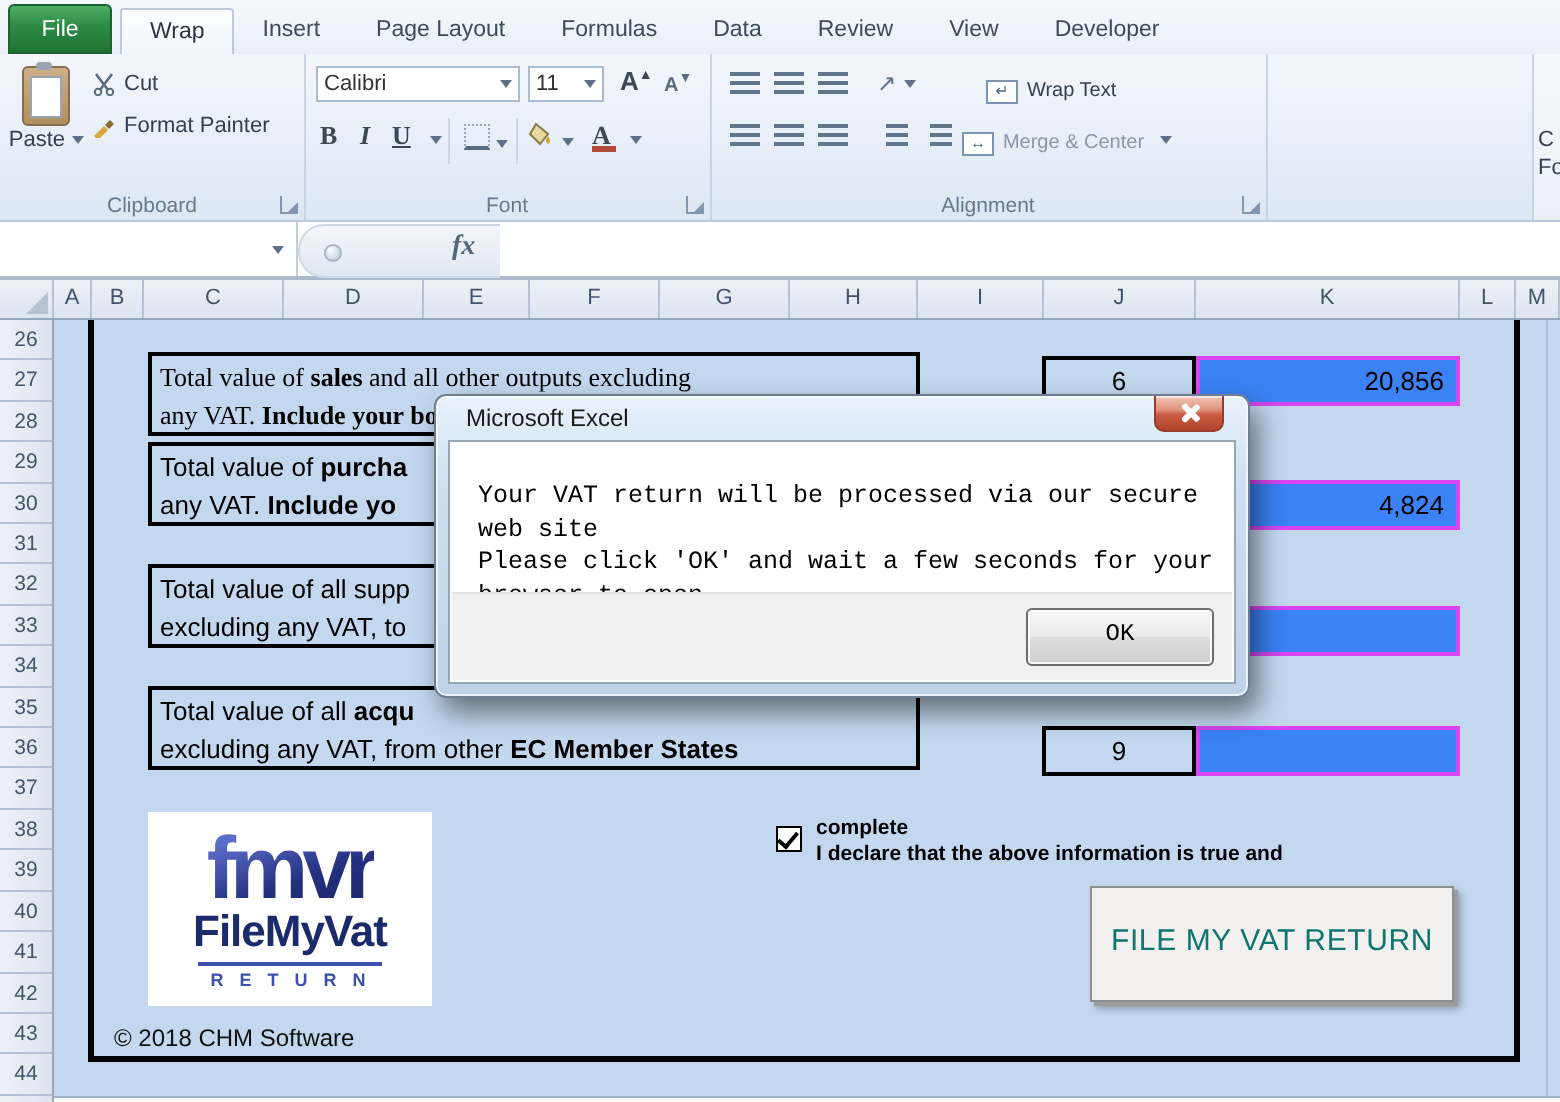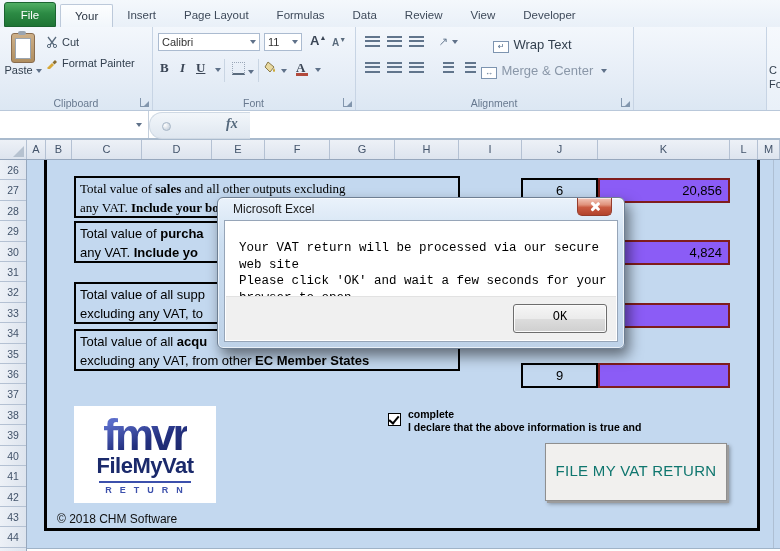--- a/index.html
+++ b/index.html
@@ -46,21 +46,21 @@
   .ital{font-family:"Liberation Serif",serif;font-style:italic;font-weight:bold;}
   .und{font-family:"Liberation Serif",serif;font-weight:bold;text-decoration:underline;}
   .grow-a{font-weight:bold;font-size:13px;}
   .grow-a sup,.shrink-a sup{font-size:7px;}
   .shrink-a{font-weight:bold;font-size:10px;color:#5a6b7d;}
   .border-ic{width:13px;height:13px;border:1px dotted #9aa7b8;border-bottom:2px solid #5a6b7d;box-sizing:border-box;display:inline-block;}
   .lines-ic{width:15px;height:11px;display:inline-block;
             background:repeating-linear-gradient(#61758c 0 2px,transparent 2px 4.5px);}
   .lines-ic.short{width:11px;}
   .align-slot{position:absolute;width:19px;height:17px;display:flex;align-items:center;justify-content:center;}
-  .wrap-lbl,.merge-lbl{font-size:13px;color:#33404f;white-space:nowrap;}
+  .wrap-lbl,.merge-lbl{font-size:10px;color:#33404f;white-space:nowrap;}
   .cellbox-ic{width:14px;height:10px;border:1px solid #7d94b0;background:#fff;display:inline-block;
               font-size:8px;line-height:9px;text-align:center;color:#4f6a8a;}
   .coins-ic{display:inline-block;}
   .num-ic{font-size:10px;color:#4a5a6d;font-weight:bold;}
   .ovf{position:absolute;left:766px;top:0;bottom:0;width:14px;background:linear-gradient(#f6f9fd,#e9f0f8);
        border-left:1px solid #c7d4e4;font-size:11px;color:#33404f;overflow:hidden;padding-top:36px;box-sizing:border-box;}
   .ovf div{line-height:14px;padding-left:2px;}
 
   
   .fbar{position:absolute;left:0;top:111px;right:0;height:29px;background:#fff;border-bottom:2px solid #a9bacd;box-sizing:border-box;}
@@ -92,21 +92,21 @@
   .gridline-m{position:absolute;left:746px;top:0;height:388px;width:1px;background:#aebfd3;}
   .border-left{position:absolute;left:17px;top:0;width:3px;height:371px;background:#000;}
   .border-right{position:absolute;left:730px;top:0;width:3px;height:371px;background:#000;}
   .border-bottom{position:absolute;left:17px;top:368px;width:716px;height:3px;background:#000;}
 
   .label-box{position:absolute;left:47px;width:386px;height:42px;border:2px solid #000;box-sizing:border-box;
              font-size:13px;color:#000;padding:2px 0 0 4px;line-height:18.5px;}
   .bseg{font-weight:bold;}
   .badge-box{position:absolute;left:494px;width:77px;height:25px;border:2px solid #000;box-sizing:border-box;
              font-size:13px;text-align:center;line-height:21px;color:#000;}
-  .value-box{position:absolute;left:571px;width:132px;height:25px;border:2px solid #7f1d1d;background:#8b5cf6;
+  .value-box{position:absolute;left:571px;width:132px;height:25px;border:2px solid #d946ef;background:#3b82f6;
              box-sizing:border-box;font-size:13px;text-align:right;line-height:21px;padding-right:6px;color:#000;}
 
   .decl-check{position:absolute;left:361px;top:253px;width:13px;height:13px;background:#fff;border:1.5px solid #000;box-sizing:border-box;}
   .checkmark{position:absolute;left:2px;top:0px;width:4px;height:8px;border-right:2px solid #000;
              border-bottom:2px solid #000;transform:rotate(40deg);}
   .decl-text{position:absolute;left:381px;top:248px;font-size:10.5px;font-weight:bold;color:#000;line-height:12.5px;}
 
   .logo{position:absolute;left:47px;top:246px;width:142px;height:97px;background:#fff;
         display:flex;flex-direction:column;align-items:center;justify-content:center;}
   .logo-mark{font-weight:bold;font-size:44px;line-height:40px;letter-spacing:-3px;
@@ -141,21 +141,21 @@
           font-size:12px;color:#000;text-align:center;line-height:25px;box-shadow:inset 0 0 0 1px #fbfbfb;}
 </style>
 </head>
 <body>
 
 <div class="screen">
 
   <div class="tabstrip">
     <div class="file-tab">File</div>
     <div class="tabs" id="tabs">
-        <div class="tab active">Your</div>
+        <div class="tab active">Wrap</div>
         <div class="tab">Insert</div>
         <div class="tab">Page Layout</div>
         <div class="tab">Formulas</div>
         <div class="tab">Data</div>
         <div class="tab">Review</div>
         <div class="tab">View</div>
         <div class="tab">Developer</div>
       </div>
   </div>
 
@@ -347,21 +347,21 @@
         <div><span>any VAT. </span><span class="bseg">Include your box 8 figure</span></div>
       </div>
       <div class="label-box" style="top: 61px;">
         <div><span>Total value of </span><span class="bseg">purcha</span></div>
         <div><span>any VAT. </span><span class="bseg">Include yo</span></div>
       </div>
       <div class="label-box" style="top: 122px;">
         <div><span>Total value of all supp</span></div>
         <div><span>excluding any VAT, to</span></div>
       </div>
-      <div class="label-box" style="top: 169px;">
+      <div class="label-box" style="top: 183px;">
         <div><span>Total value of all </span><span class="bseg">acqu</span></div>
         <div><span>excluding any VAT, from other </span><span class="bseg">EC Member States</span></div>
       </div>
       <div class="badge-box" style="top: 18px;">6</div>
       <div class="value-box" style="top: 18px;">20,856</div>
       <div class="value-box" style="top: 80px;">4,824</div>
       <div class="value-box" style="top: 143px;"></div>
       <div class="badge-box" style="top: 203px;">9</div>
       <div class="value-box" style="top: 203px;"></div>
     </div>

